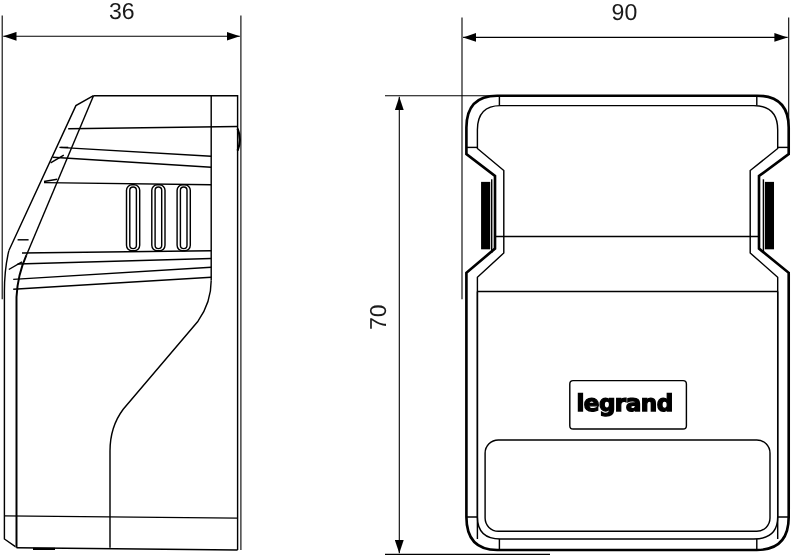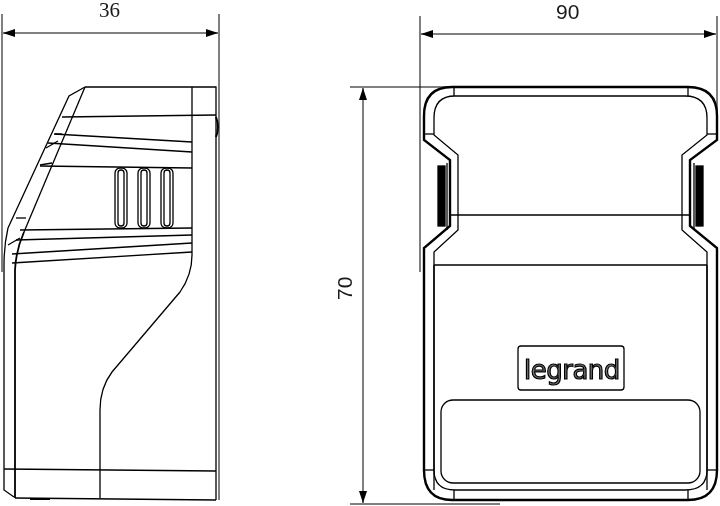--- a/index.html
+++ b/index.html
@@ -1,19 +1,19 @@
 <!DOCTYPE html>
 <html><head>
 <meta charset="utf-8">
 <style>
   html, body { margin:0; padding:0; background:#ffffff; }
   body { width:720px; height:506px; position:relative; overflow:hidden; font-family:"Liberation Sans", sans-serif; }
   svg { position:absolute; left:0; top:0; }
   .dim-label { position:absolute; font-family:"Liberation Sans", sans-serif; font-size:21px; color:#1a1a1a; line-height:1; }
-  .logo-text { position:absolute; font-family:"DejaVu Sans", sans-serif; font-weight:normal; font-size:26px; letter-spacing:-0.5px; color:#737373; -webkit-text-stroke:1.2px #000; }
+  .logo-text { position:absolute; font-family:"DejaVu Sans", sans-serif; font-weight:bold; font-size:21px; letter-spacing:-0.5px; color:#000000; -webkit-text-stroke:1.2px #000; }
 </style>
 </head>
 <body>
 
 <svg width="720" height="506" viewBox="0 0 720 506">
   <defs>
     <marker id="arr" markerWidth="12" markerHeight="8" refX="12" refY="4" orient="auto-start-reverse" markerUnits="userSpaceOnUse">
       <path d="M0,0 L12,4 L0,8 Z" fill="#000"></path>
     </marker>
   </defs>
@@ -96,16 +96,16 @@
     <line x1="434" y1="265" x2="707" y2="265"></line>
     <line x1="434" y1="265" x2="434" y2="490"></line>
     <line x1="707" y1="265" x2="707" y2="490"></line>
 
     <rect x="518" y="346" width="106" height="44" rx="3"></rect>
 
     <rect x="441" y="400" width="259" height="83" rx="12"></rect>
   </g>
 </svg>
 
-<div class="dim-label" style="left:99px;top:0px;font-family:Liberation Serif, serif;">36</div>
+<div class="dim-label" style="left:99px;top:0px;">36</div>
 <div class="dim-label" style="left:556px;top:1px;">90</div>
 <div class="dim-label" style="left:334px;top:300px;transform:rotate(-90deg);transform-origin:left top;">70</div>
 <div class="logo-text" style="left:524px;top:355px;">legrand</div>
 
 </body></html>

